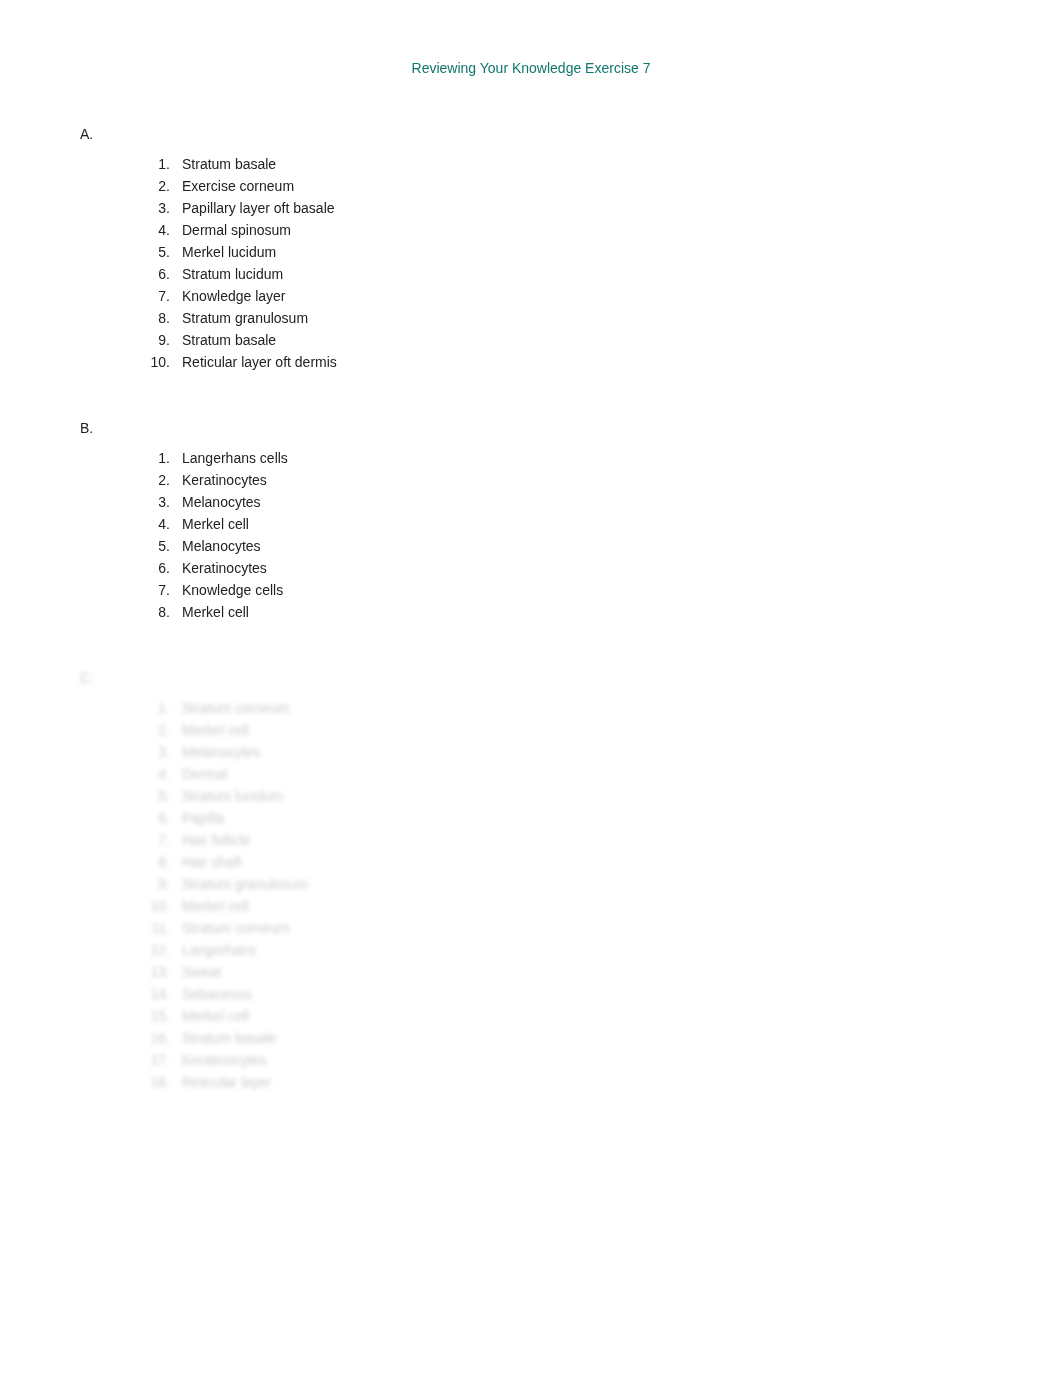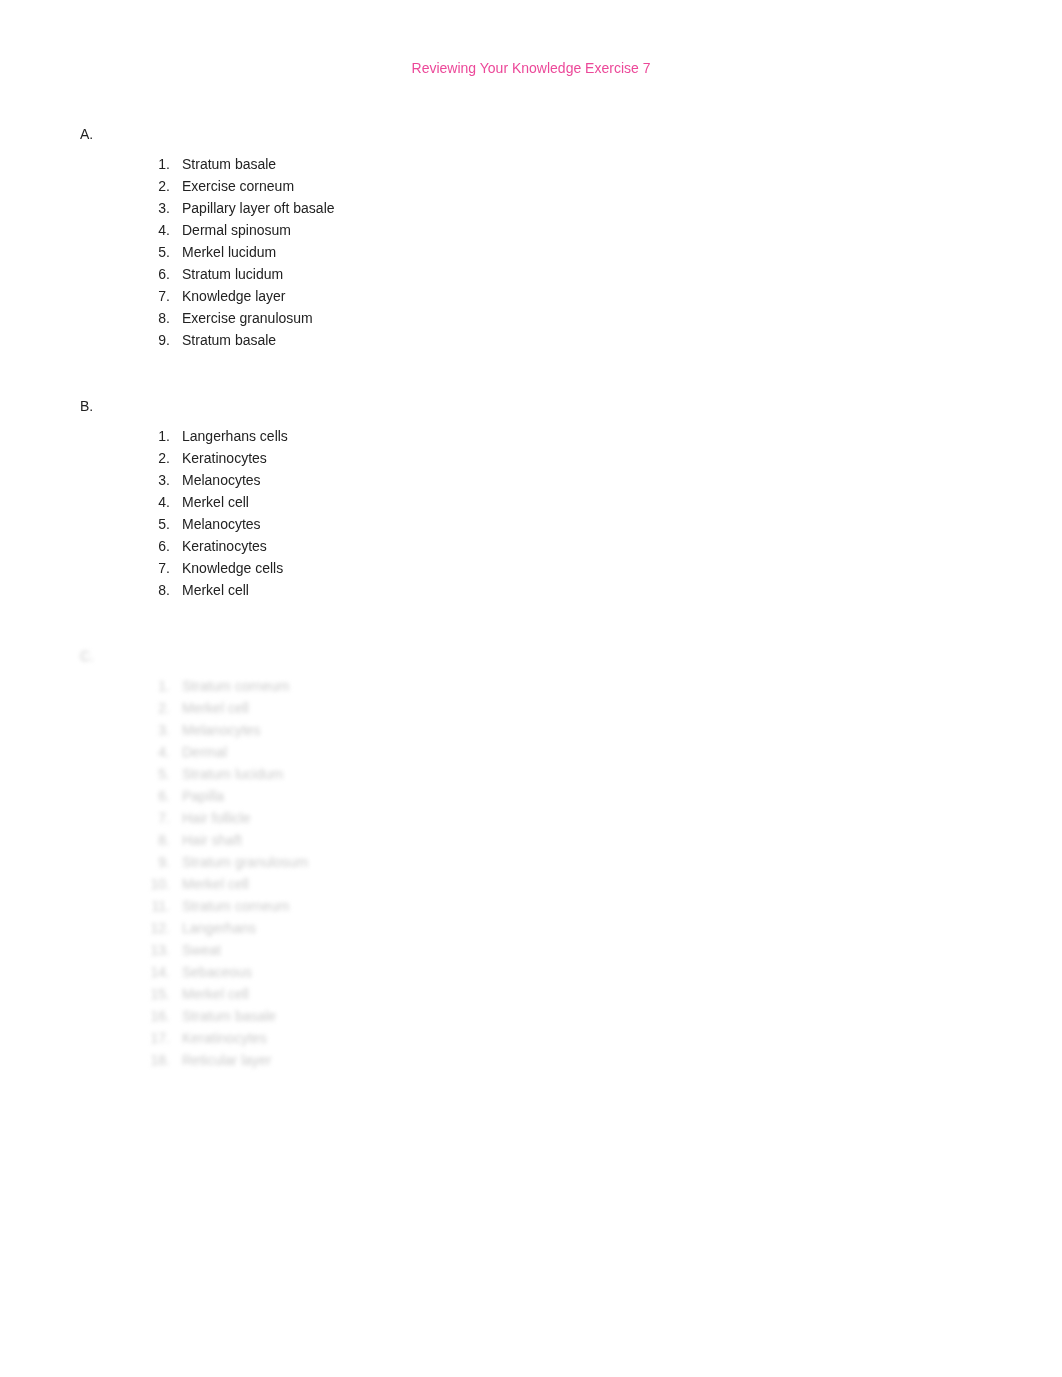--- a/index.html
+++ b/index.html
@@ -15,21 +15,21 @@
       color: #222222;
       width: 1062px;
       min-height: 1377px;
       padding: 60px 80px;
     }
 
     .page-title {
       text-align: center;
       font-size: 14px;
       margin-bottom: 50px;
-      color: #ec4899;
+      color: #0f766e;
     }
 
     .section {
       margin-bottom: 50px;
     }
 
     .section-label {
       font-size: 14px;
       font-weight: normal;
       margin-bottom: 14px;
@@ -116,25 +116,29 @@
       <li>
         <span class="num">6.</span>
         <span>Stratum lucidum</span>
       </li>
       <li>
         <span class="num">7.</span>
         <span>Knowledge layer</span>
       </li>
       <li>
         <span class="num">8.</span>
-        <span>Exercise granulosum</span>
+        <span>Stratum granulosum</span>
       </li>
       <li>
         <span class="num">9.</span>
         <span>Stratum basale</span>
+      </li>
+      <li>
+        <span class="num">10.</span>
+        <span>Reticular layer oft dermis</span>
       </li>
     </ol>
 </div>
 
 <div class="section">
   <div class="section-label">B.</div>
   <ol class="numbered-list">
 
   <li>
         <span class="num">1.</span>

